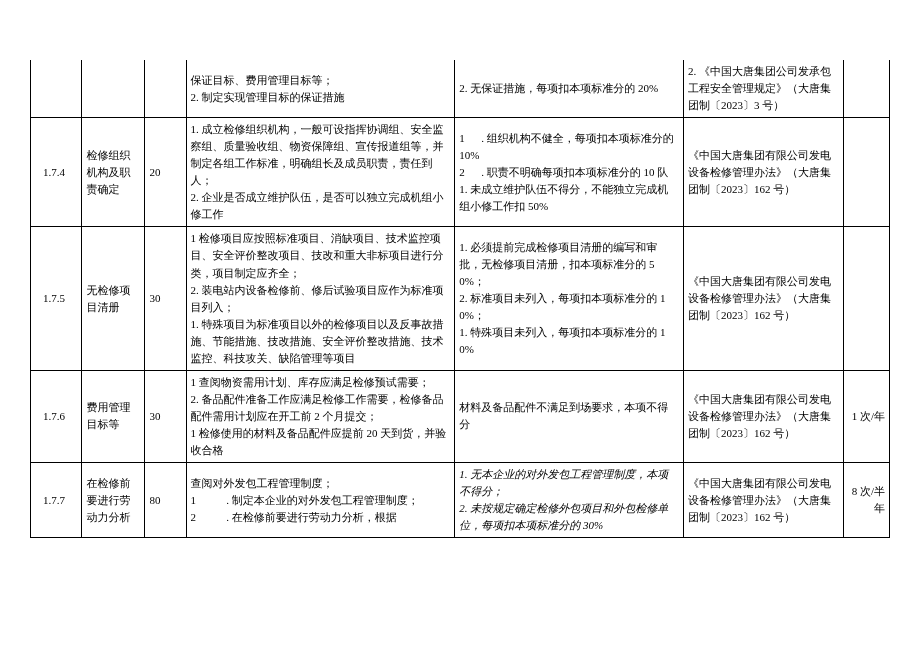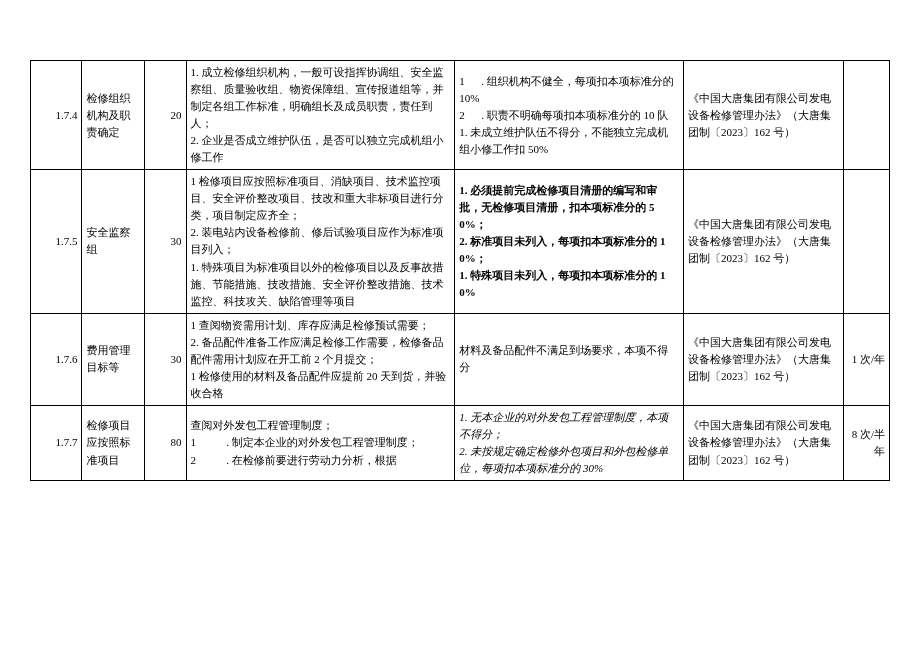--- a/index.html
+++ b/index.html
@@ -15,73 +15,83 @@
       width: 100%;
       table-layout: fixed;
     }
     td {
       border: 1px solid #000;
       padding: 3px 4px;
       vertical-align: middle;
       line-height: 1.55;
       word-break: break-all;
     }
-    .col-id { width: 45px; text-align: right; padding-left: 12px; }
+    .col-id { width: 45px; text-align: left; padding-left: 12px; }
     .col-name { width: 55px; }
-    .col-score { width: 36px; text-align: right; }
+    .col-score { width: 36px; text-align: left; }
     .col-content { width: 235px; }
     .col-rule { width: 200px; }
     .col-ref { width: 140px; }
     .col-freq { width: 40px; text-align: right; }
     .no-top { border-top: none; }
   </style>
 </head>
 <body>
 
 <table>
   <tbody>
+    <tr>
+      <td class="col-id no-top"></td>
+      <td class="col-name no-top"></td>
+      <td class="col-score no-top"></td>
+      <td class="col-content no-top" style="white-space: pre-wrap;">保证目标、费用管理目标等；
+2. 制定实现管理目标的保证措施</td>
+      <td class="col-rule no-top">2. 无保证措施，每项扣本项标准分的 20%</td>
+      <td class="col-ref no-top">2. 《中国大唐集团公司发承包工程安全管理规定》（大唐集团制〔2023〕3 号）</td>
+      <td class="col-freq no-top"></td>
+    </tr>
     <tr>
       <td class="col-id">1.7.4</td>
       <td class="col-name">检修组织机构及职责确定</td>
       <td class="col-score">20</td>
       <td class="col-content" style="white-space: pre-wrap;">1. 成立检修组织机构，一般可设指挥协调组、安全监察组、质量验收组、物资保障组、宣传报道组等，并制定各组工作标准，明确组长及成员职责，责任到人；
 2. 企业是否成立维护队伍，是否可以独立完成机组小修工作</td>
       <td class="col-rule" style="white-space: pre-wrap;">1      . 组织机构不健全，每项扣本项标准分的 10%
 2      . 职责不明确每项扣本项标准分的 10 队
 1. 未成立维护队伍不得分，不能独立完成机组小修工作扣 50%</td>
       <td class="col-ref">《中国大唐集团有限公司发电设备检修管理办法》（大唐集团制〔2023〕162 号）</td>
       <td class="col-freq"></td>
     </tr>
     <tr>
       <td class="col-id">1.7.5</td>
-      <td class="col-name">安全监察组</td>
+      <td class="col-name">无检修项目清册</td>
       <td class="col-score">30</td>
       <td class="col-content" style="white-space: pre-wrap;">1 检修项目应按照标准项目、消缺项目、技术监控项目、安全评价整改项目、技改和重大非标项目进行分类，项目制定应齐全；
 2. 装电站内设备检修前、修后试验项目应作为标准项目列入；
 1. 特殊项目为标准项目以外的检修项目以及反事故措施、节能措施、技改措施、安全评价整改措施、技术监控、科技攻关、缺陷管理等项目</td>
-      <td class="col-rule" style="white-space: pre-wrap; font-weight: bold;">1. 必须提前完成检修项目清册的编写和审批，无检修项目清册，扣本项标准分的 50%；
+      <td class="col-rule" style="white-space: pre-wrap;">1. 必须提前完成检修项目清册的编写和审批，无检修项目清册，扣本项标准分的 50%；
 2. 标准项目未列入，每项扣本项标准分的 10%；
 1. 特殊项目未列入，每项扣本项标准分的 10%</td>
       <td class="col-ref">《中国大唐集团有限公司发电设备检修管理办法》（大唐集团制〔2023〕162 号）</td>
       <td class="col-freq"></td>
     </tr>
     <tr>
       <td class="col-id">1.7.6</td>
       <td class="col-name">费用管理目标等</td>
       <td class="col-score">30</td>
       <td class="col-content" style="white-space: pre-wrap; margin-top: 21px;">1 查阅物资需用计划、库存应满足检修预试需要；
 2. 备品配件准备工作应满足检修工作需要，检修备品配件需用计划应在开工前 2 个月提交；
 1 检修使用的材料及备品配件应提前 20 天到货，并验收合格</td>
       <td class="col-rule">材料及备品配件不满足到场要求，本项不得分</td>
       <td class="col-ref">《中国大唐集团有限公司发电设备检修管理办法》（大唐集团制〔2023〕162 号）</td>
       <td class="col-freq">1 次/年</td>
     </tr>
     <tr>
       <td class="col-id">1.7.7</td>
-      <td class="col-name">检修项目应按照标准项目</td>
+      <td class="col-name">在检修前要进行劳动力分析</td>
       <td class="col-score">80</td>
       <td class="col-content" style="white-space: pre-wrap; border-radius: 15px;">查阅对外发包工程管理制度；
 1           . 制定本企业的对外发包工程管理制度；
 2           . 在检修前要进行劳动力分析，根据</td>
       <td class="col-rule" style="white-space: pre-wrap; font-style: italic;">1. 无本企业的对外发包工程管理制度，本项不得分；
 2. 未按规定确定检修外包项目和外包检修单位，每项扣本项标准分的 30%</td>
       <td class="col-ref">《中国大唐集团有限公司发电设备检修管理办法》（大唐集团制〔2023〕162 号）</td>
       <td class="col-freq">8 次/半年</td>
     </tr>
   </tbody>

